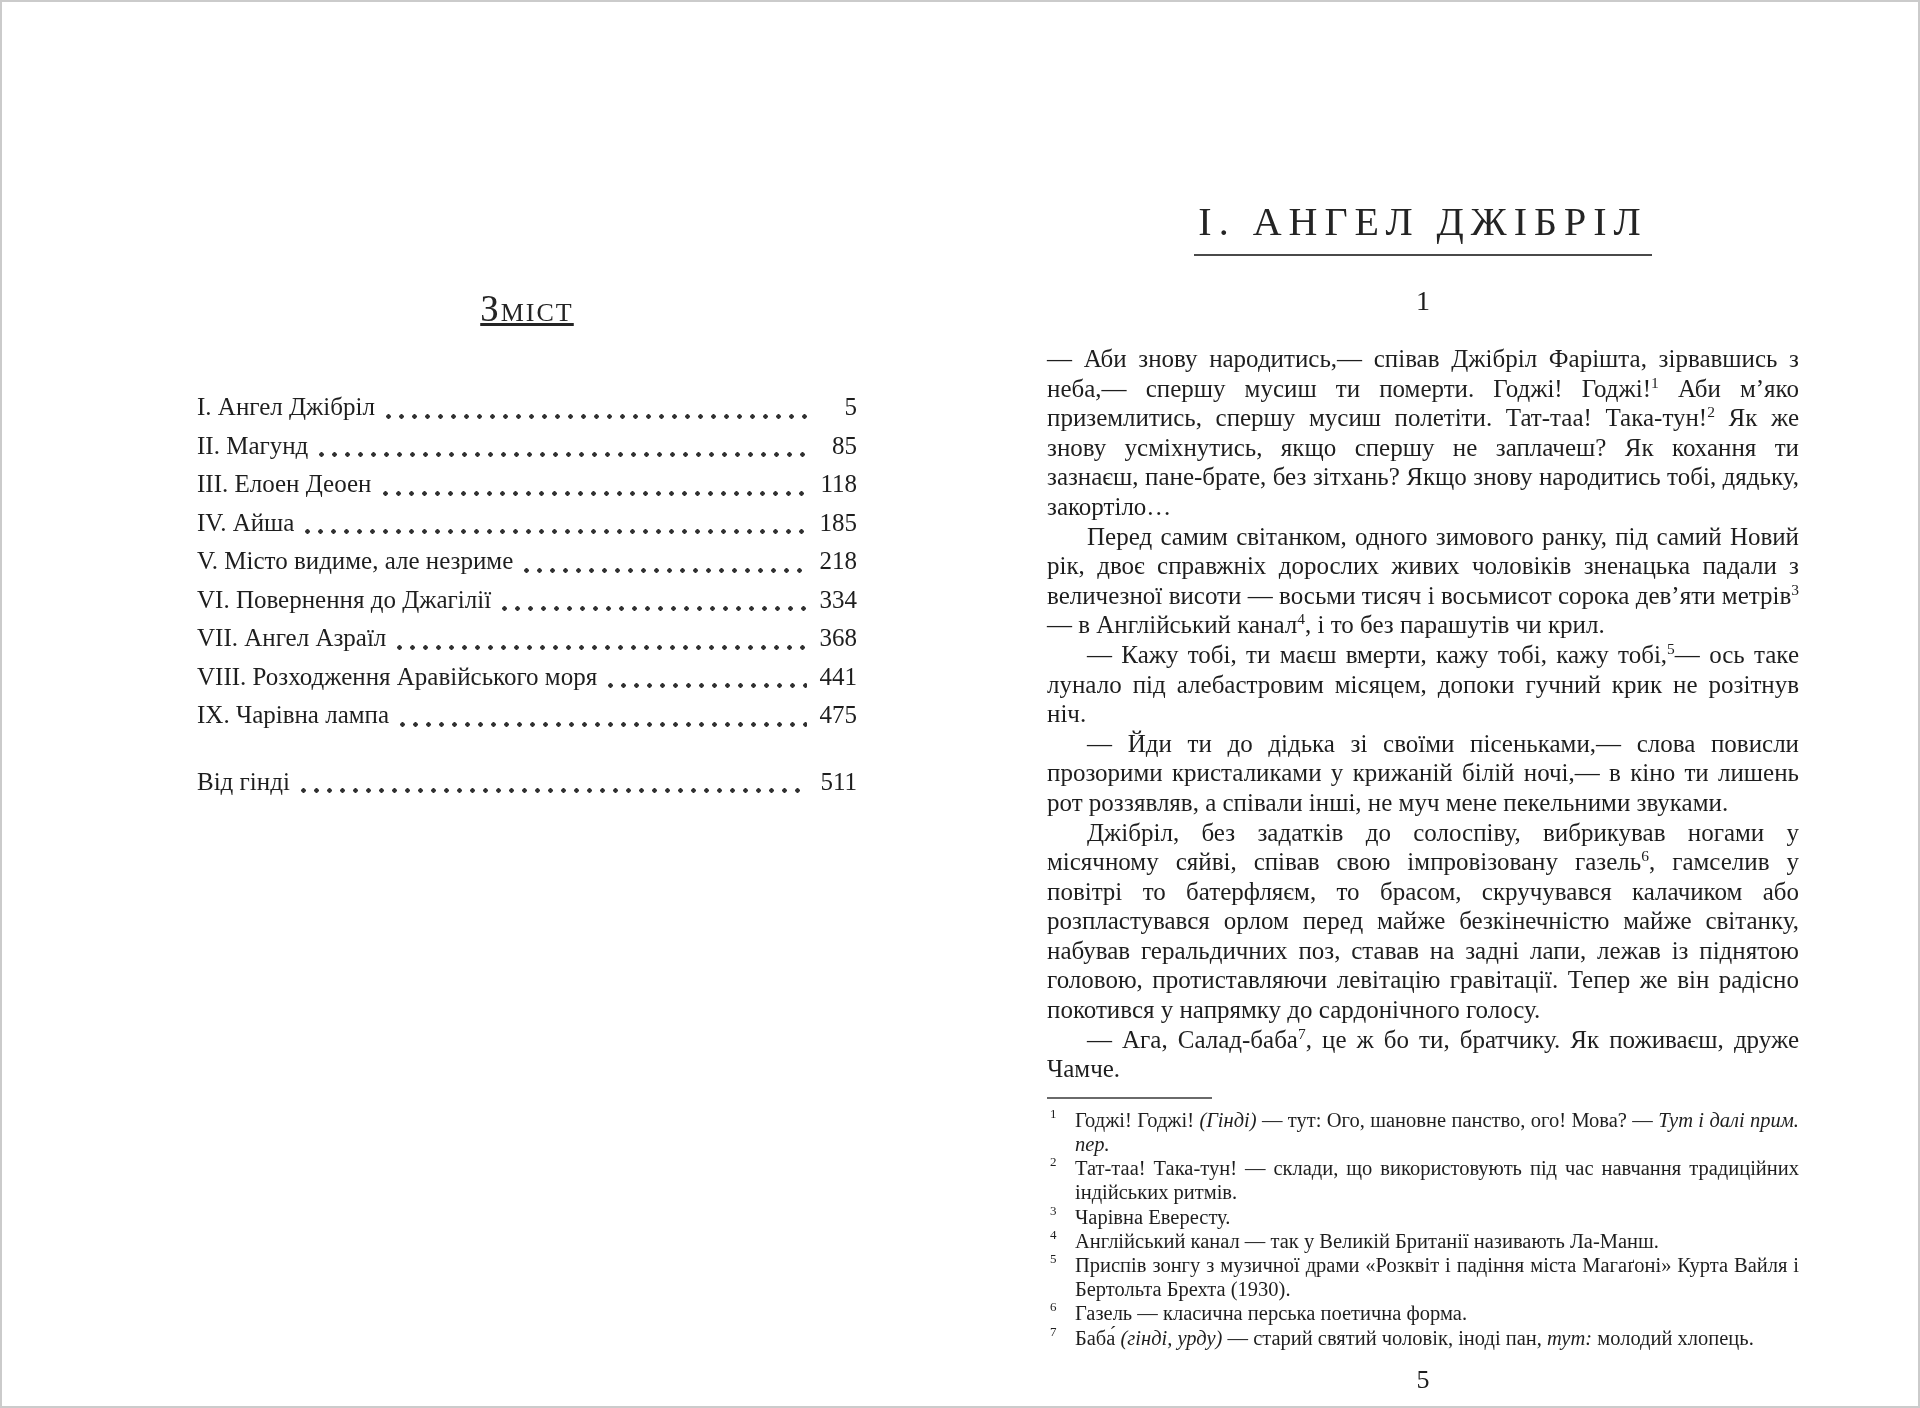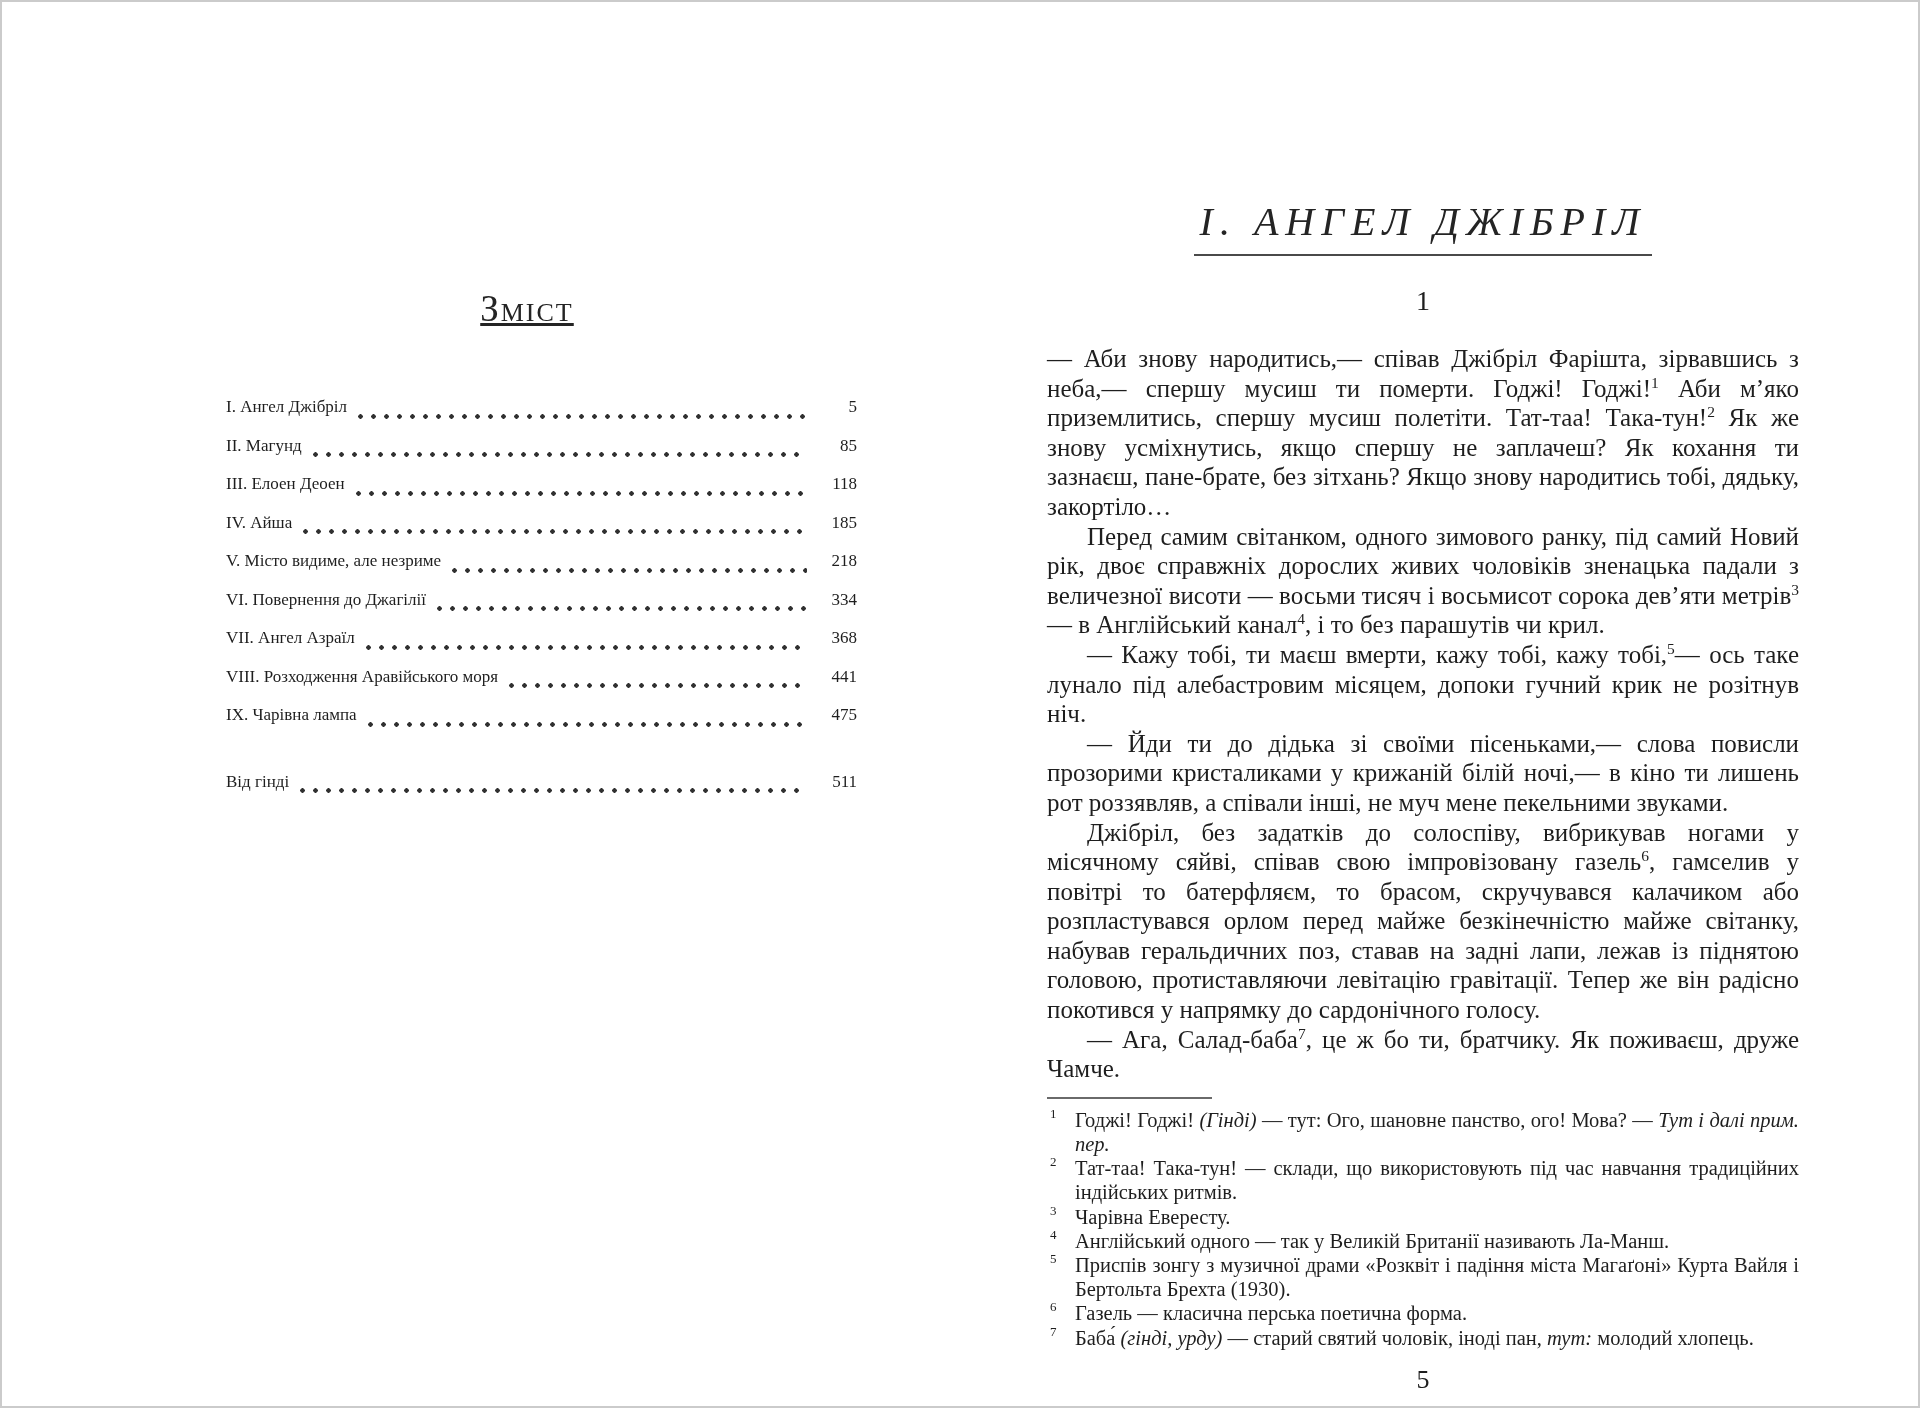--- a/index.html
+++ b/index.html
@@ -9,35 +9,35 @@
     font-family:"Liberation Serif","DejaVu Serif",serif;color:#1e1e1e;
     overflow:hidden;
   }
   
   .left-col{position:absolute;left:195px;top:285px;width:660px;}
   .toc-title{
     text-align:center;font-variant:small-caps;font-weight:normal;
     font-size:37px;letter-spacing:2px;margin:0 0 58px 0;color:#242424;text-decoration:underline;
   }
   .toc-list{width:100%;}
-  .toc-row{display:flex;align-items:flex-start;font-size:17px;height:38.5px;line-height:38.5px;margin-left:29px;}
+  .toc-row{display:flex;align-items:flex-start;font-size:25px;height:38.5px;line-height:38.5px;}
   .toc-row.footer-row{margin-top:28px;}
   .toc-label{white-space:nowrap;}
   .toc-dots{
     flex:1;height:38.5px;margin:0 6px 0 7px;
     background-image:radial-gradient(circle,#303030 2px,rgba(0,0,0,0) 2.5px);
     background-size:13px 5px;background-repeat:repeat-x;
     background-position:left bottom 8px;
   }
   .toc-page{text-align:right;min-width:44px;white-space:nowrap;}
   
   .right-col{position:absolute;left:1045px;top:196px;width:752px;}
   .chapter-title{
     text-align:center;font-weight:normal;margin:0;
-    font-size:40px;letter-spacing:7px;white-space:nowrap;color:#242424;font-style:italic;
+    font-size:40px;letter-spacing:7px;white-space:nowrap;color:#242424;
   }
   .chapter-rule{width:458px;height:2px;background:#4a4a4a;margin:9px auto 0;}
   .section-num{text-align:center;font-size:28px;margin-top:31px;line-height:1;}
   .body-text{margin-top:29px;font-size:25px;line-height:29.6px;text-align:justify;}
   .para{margin:0;text-indent:40px;}
   .para.first{text-indent:0;}
   sup.supref{font-size:0.62em;line-height:0;vertical-align:super;}
   .footnotes{margin-top:13px;font-size:20.5px;line-height:24.2px;}
   .fn-rule{width:165px;height:2px;background:#6a6a6a;margin:0 0 9px 0;}
   .fn{position:relative;padding-left:28px;text-align:justify;}
@@ -118,21 +118,21 @@
         <p class="para"><span>— Йди ти до дідька зі своїми пісеньками,— слова повисли прозорими кристаликами у крижаній білій ночі,— в кіно ти лишень рот роззявляв, а співали інші, не муч мене пекельними звуками.</span></p>
         <p class="para"><span>Джібріл, без задатків до солоспіву, вибрикував ногами у місячному сяйві, співав свою імпровізовану газель</span><sup class="supref">6</sup><span>, гамселив у повітрі то батерфляєм, то брасом, скручувався калачиком або розпластувався орлом перед майже безкінечністю майже світанку, набував геральдичних поз, ставав на задні лапи, лежав із піднятою головою, протиставляючи левітацію гравітації. Тепер же він радісно покотився у напрямку до сардонічного голосу.</span></p>
         <p class="para"><span>— Ага, Салад-баба</span><sup class="supref">7</sup><span>, це ж бо ти, братчику. Як поживаєш, друже Чамче.</span></p>
       </div>
     <div class="footnotes">
       <div class="fn-rule"></div>
       <div id="fn-list">
           <div class="fn"><span class="fn-num">1</span><span>Годжі! Годжі! </span><i>(Гінді)</i><span> — тут: Ого, шановне панство, ого! Мова? — </span><i>Тут і далі прим. пер.</i></div>
           <div class="fn"><span class="fn-num">2</span><span>Тат-таа! Така-тун! — склади, що використовують під час навчання традиційних індійських ритмів.</span></div>
           <div class="fn"><span class="fn-num">3</span><span>Чарівна Евересту.</span></div>
-          <div class="fn"><span class="fn-num">4</span><span>Англійський одного — так у Великій Британії називають Ла-Манш.</span></div>
+          <div class="fn"><span class="fn-num">4</span><span>Англійський канал — так у Великій Британії називають Ла-Манш.</span></div>
           <div class="fn"><span class="fn-num">5</span><span>Приспів зонгу з музичної драми «Розквіт і падіння міста Магаґоні» Курта Вайля і Бертольта Брехта (1930).</span></div>
           <div class="fn"><span class="fn-num">6</span><span>Газель — класична перська поетична форма.</span></div>
           <div class="fn"><span class="fn-num">7</span><span>Баба́ </span><i>(гінді, урду)</i><span> — старий святий чоловік, іноді пан, </span><i>тут:</i><span> молодий хлопець.</span></div>
         </div>
     </div>
     <div class="page-num">5</div>
   </div>
 
 </div>
 

